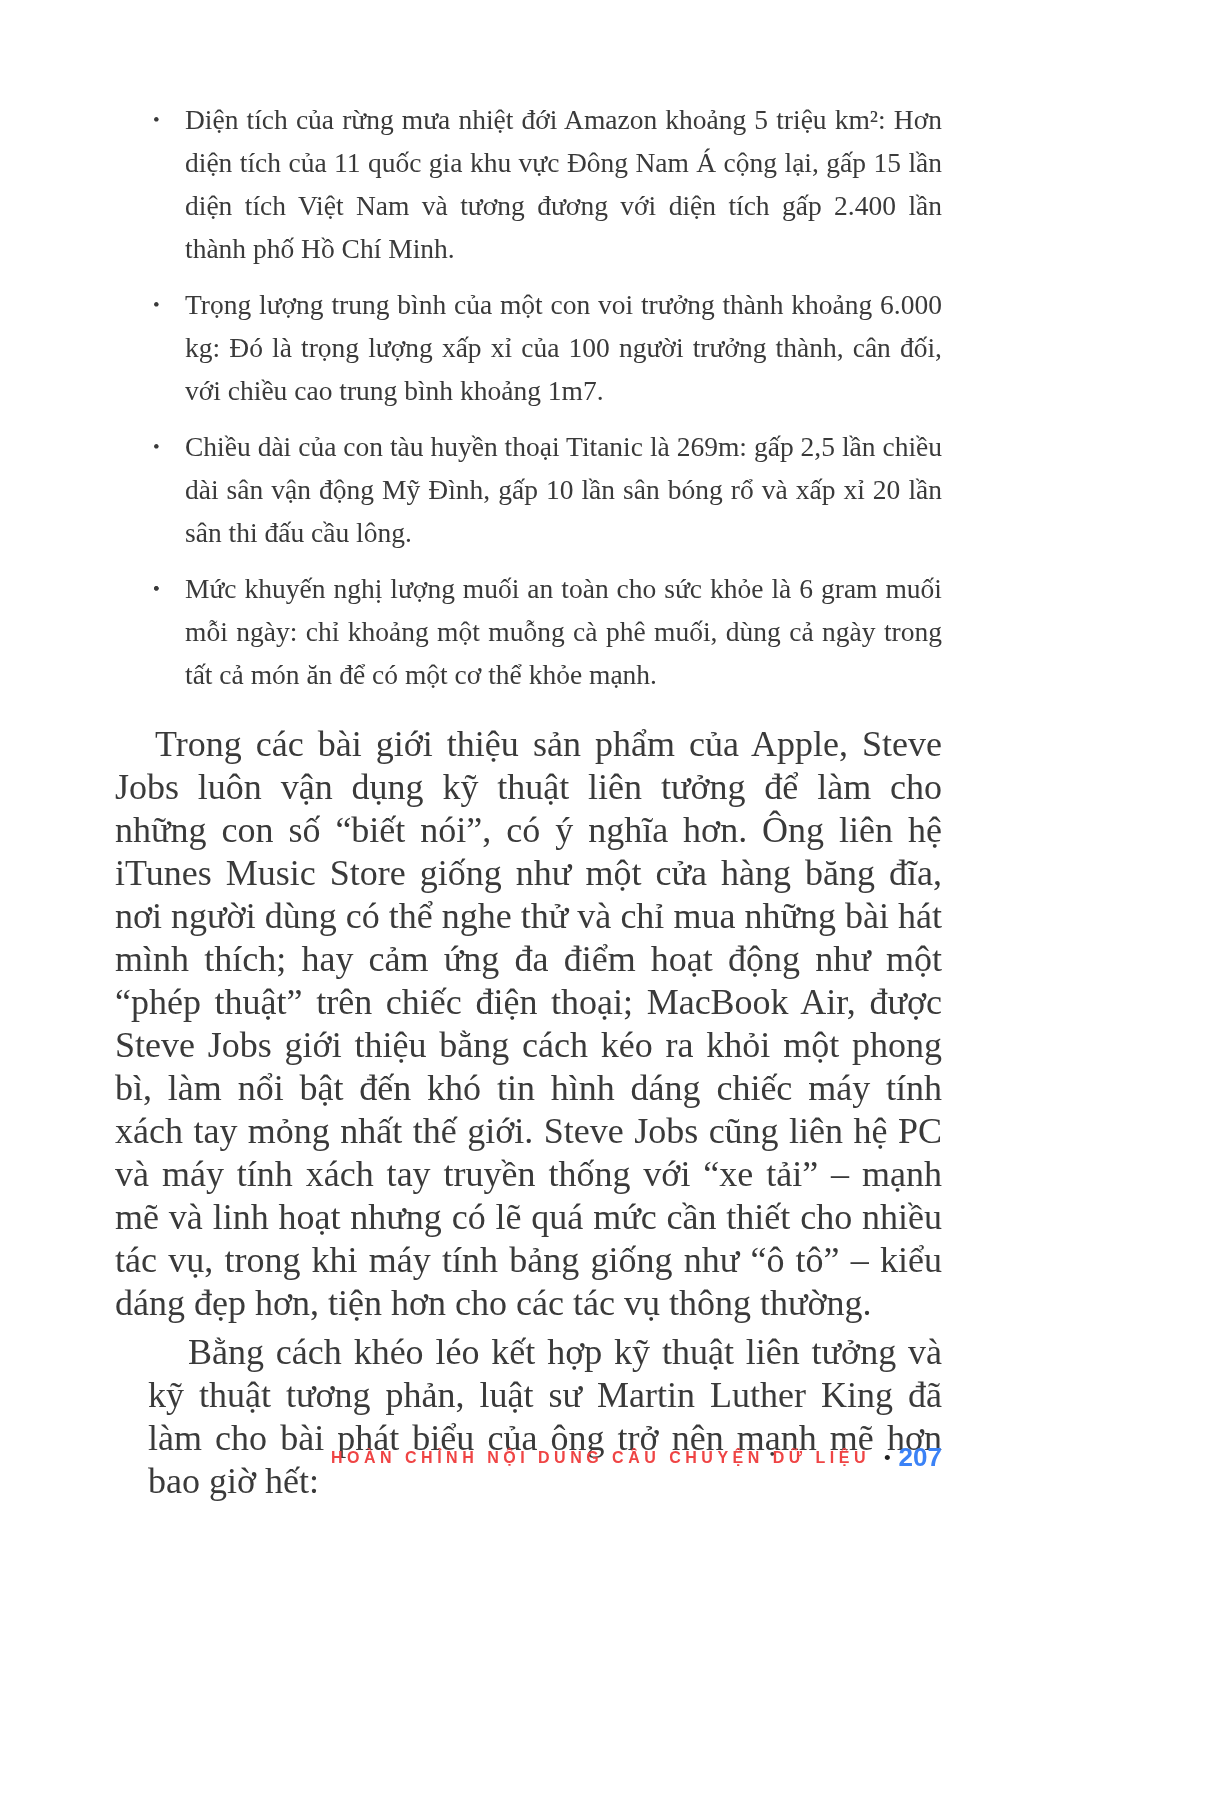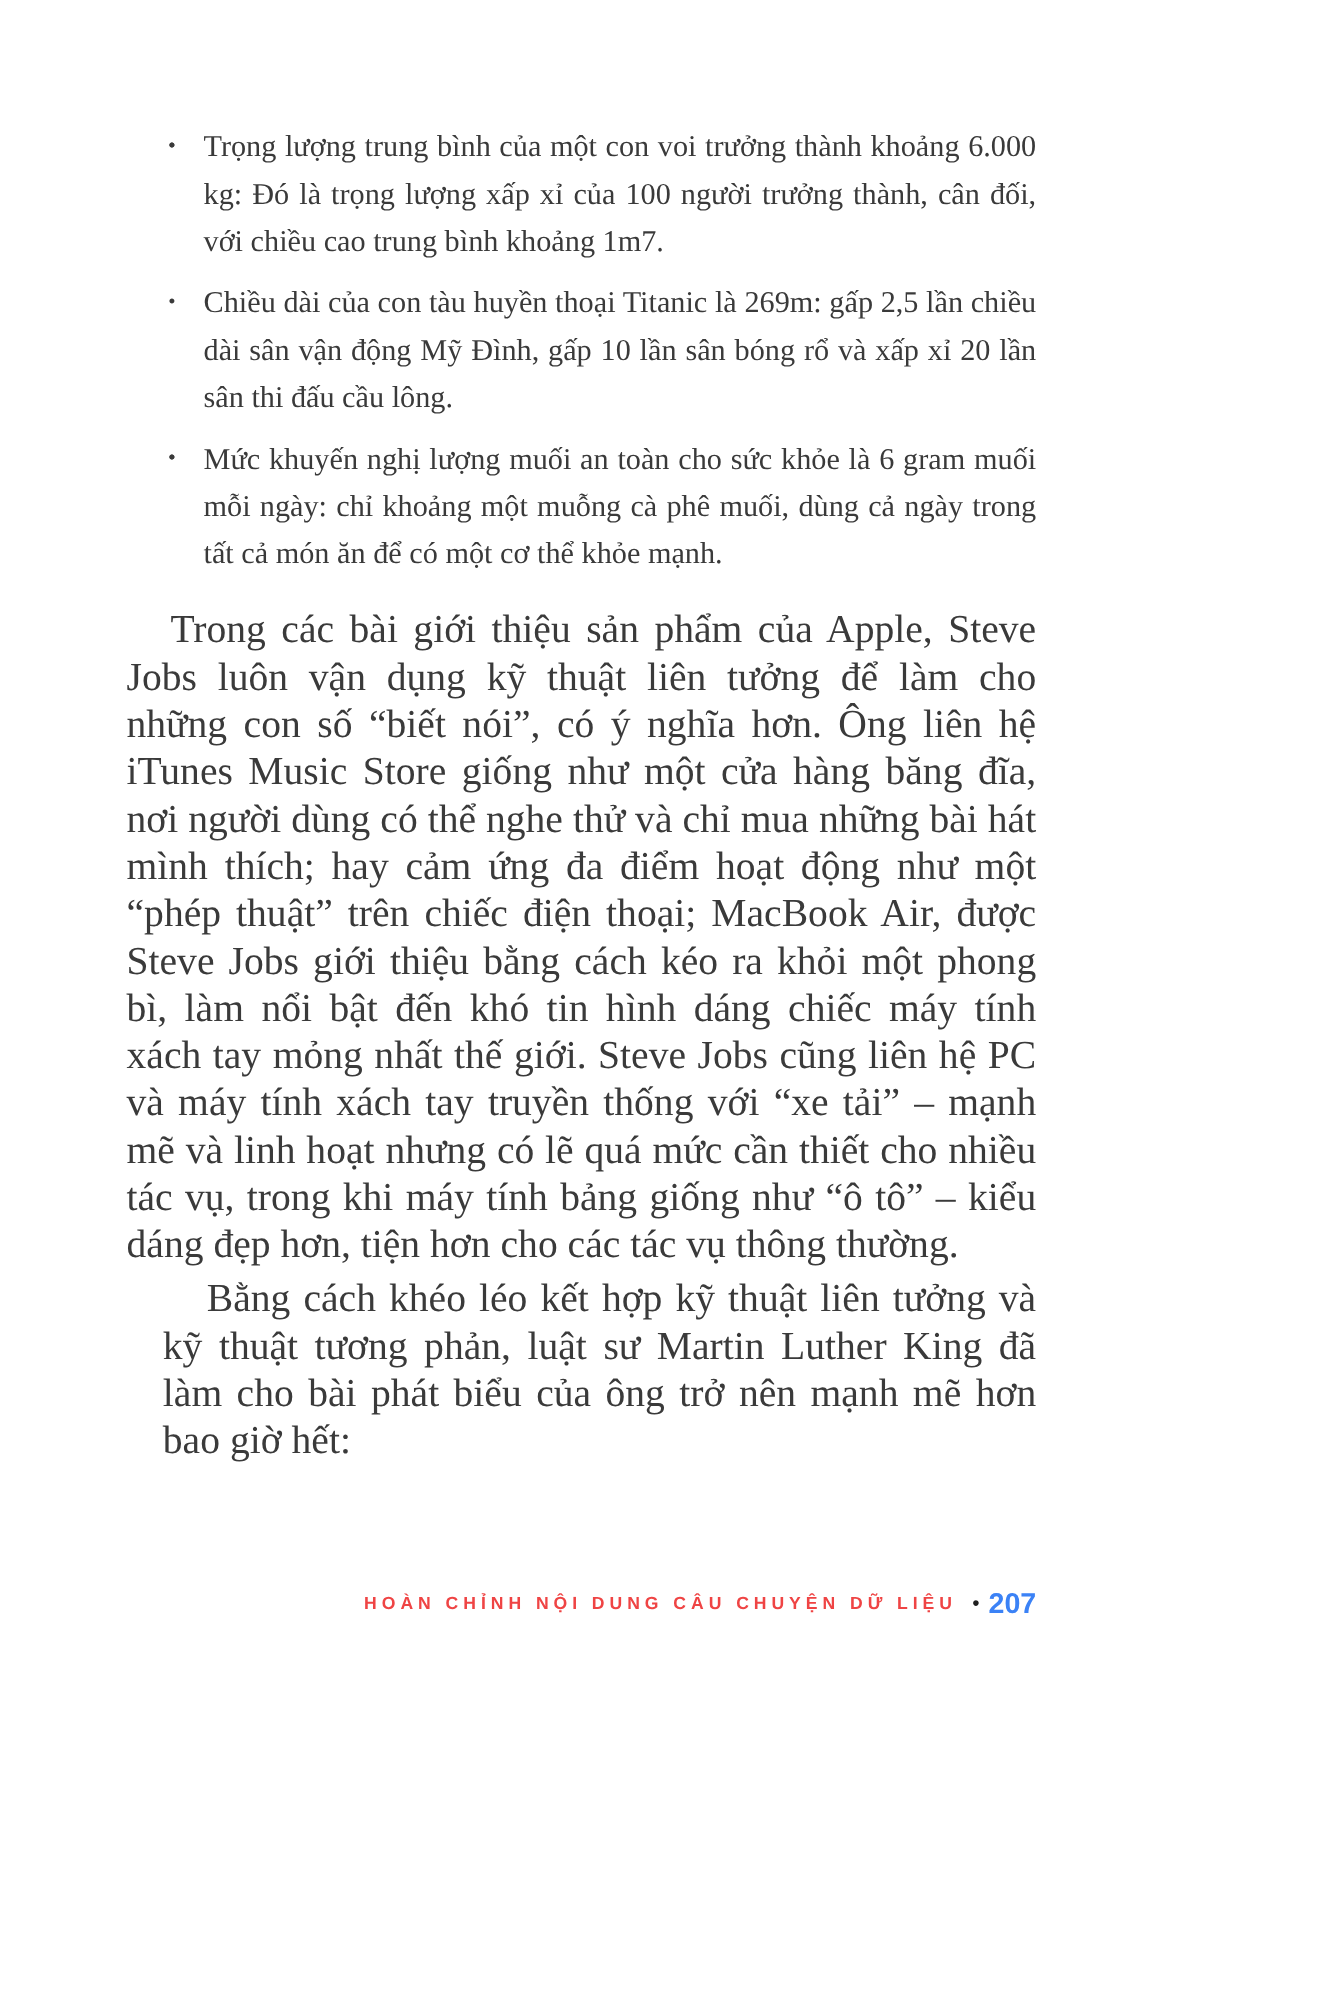--- a/index.html
+++ b/index.html
@@ -87,20 +87,21 @@
 </style>
 </head>
 <body>
 
 <div class="page">
   <div class="content">
 
     <ul class="bullet-list">
       <li class="bullet-item">
         <span class="marker">•</span>
+        <span class="bullet-text">Diện tích của rừng mưa nhiệt đới Amazon khoảng 5 triệu km²: Hơn diện tích của 11 quốc gia khu vực Đông Nam Á cộng lại, gấp 15 lần diện tích Việt Nam và tương đương với diện tích gấp 2.400 lần thành phố Hồ Chí Minh.</span>
       </li>
       <li class="bullet-item">
         <span class="marker">•</span>
         <span class="bullet-text">Trọng lượng trung bình của một con voi trưởng thành khoảng 6.000 kg: Đó là trọng lượng xấp xỉ của 100 người trưởng thành, cân đối, với chiều cao trung bình khoảng 1m7.</span>
       </li>
       <li class="bullet-item">
         <span class="marker">•</span>
         <span class="bullet-text">Chiều dài của con tàu huyền thoại Titanic là 269m: gấp 2,5 lần chiều dài sân vận động Mỹ Đình, gấp 10 lần sân bóng rổ và xấp xỉ 20 lần sân thi đấu cầu lông.</span>
       </li>
       <li class="bullet-item">

